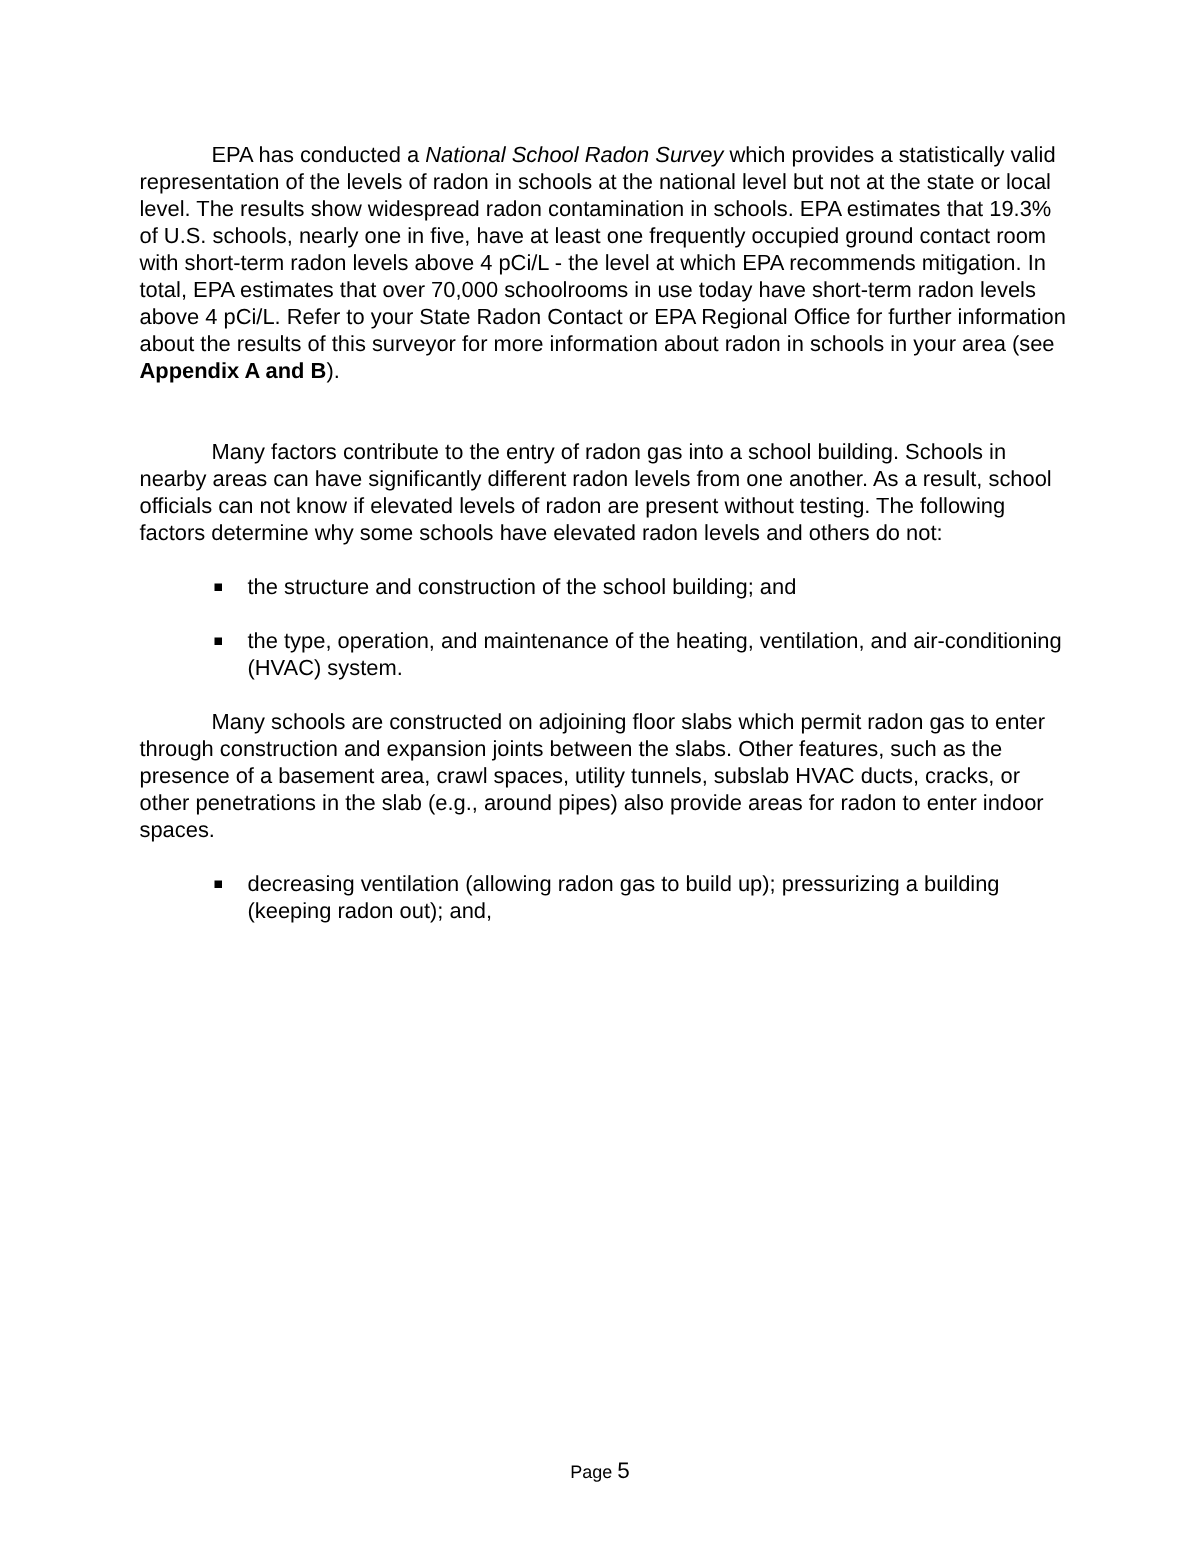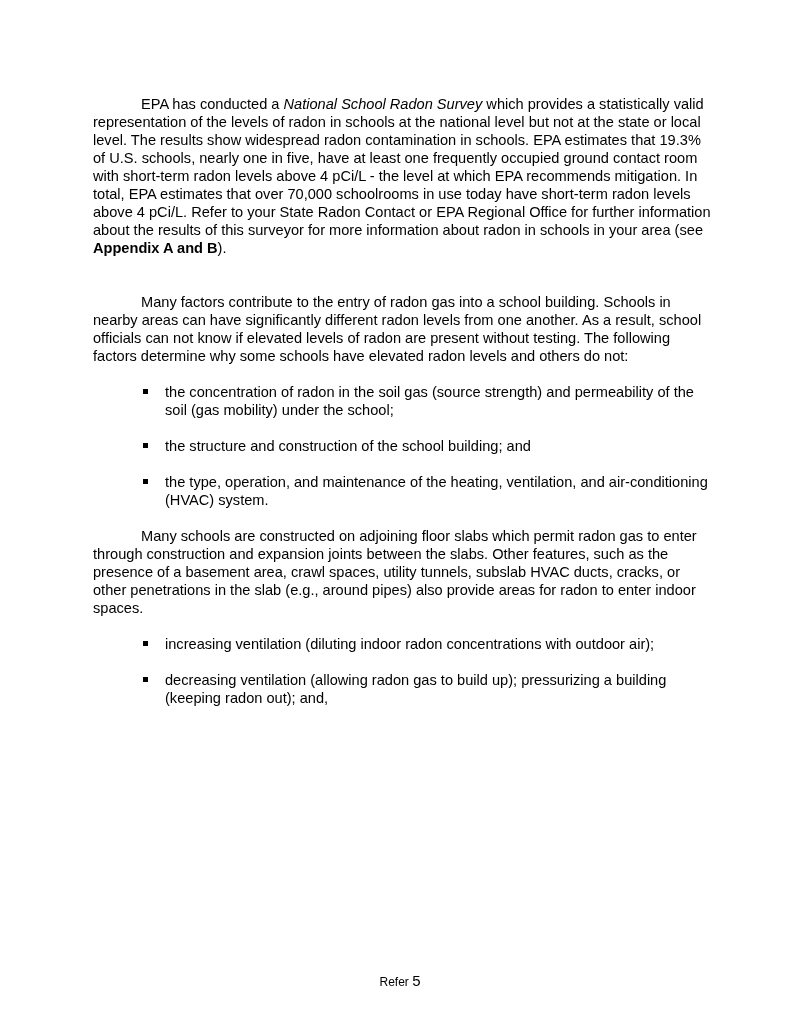--- a/index.html
+++ b/index.html
@@ -72,28 +72,26 @@
 <body>
 
 <div class="page">
 
   <p class="indent para1"><span>EPA has conducted a </span><i>National School Radon Survey</i><span> which provides a statistically valid representation of the levels of radon in schools at the national level but not at the state or local level.  The results show widespread radon contamination in schools.  EPA estimates that 19.3% of U.S. schools, nearly one in five, have at least one frequently occupied ground contact room with short-term radon levels above 4 pCi/L - the level at which EPA recommends mitigation.  In total, EPA estimates that over 70,000 schoolrooms in use today have short-term radon levels above 4 pCi/L.  Refer to your State Radon Contact or EPA Regional Office for further information about the results of this surveyor for more information about radon in schools in your area (see </span><b>Appendix A and B</b><span>).</span></p>
 
 
   <p class="indent para2">Many factors contribute to the entry of radon gas into a school building. Schools in nearby areas can have significantly different radon levels from one another.  As a result, school officials can not know if elevated levels of radon are present without testing.  The following factors determine why some schools have elevated radon levels and others do not:</p>
 
   <ul class="bullets">
-    <li><span class="bullet"></span><span>the concentration of radon in the soil gas (source strength) and permeability of the soil (gas mobility) under the school;</span></li>
     <li><span class="bullet"></span><span>the structure and construction of the school building; and</span></li>
     <li><span class="bullet"></span><span>the type, operation, and maintenance of the heating, ventilation, and air-conditioning (HVAC) system.</span></li>
   </ul>
 
   <p class="indent para3">Many schools are constructed on adjoining floor slabs which permit radon gas to enter through construction and expansion joints between the slabs. Other features, such as the presence of a basement area, crawl spaces, utility tunnels,  subslab HVAC ducts, cracks, or other penetrations in the slab (e.g., around pipes) also provide areas for radon to enter indoor spaces.</p>
 
 
   <ul class="bullets">
-    <li><span class="bullet"></span><span>increasing ventilation (diluting indoor radon concentrations with outdoor air);</span></li>
     <li><span class="bullet"></span><span>decreasing ventilation (allowing radon gas to build up); pressurizing a building (keeping radon out); and,</span></li>
   </ul>
 
 </div>
 
-<div class="footer"><span>Refer </span><span class="num">5</span></div>
+<div class="footer"><span>Page </span><span class="num">5</span></div>
 
 </body></html>

